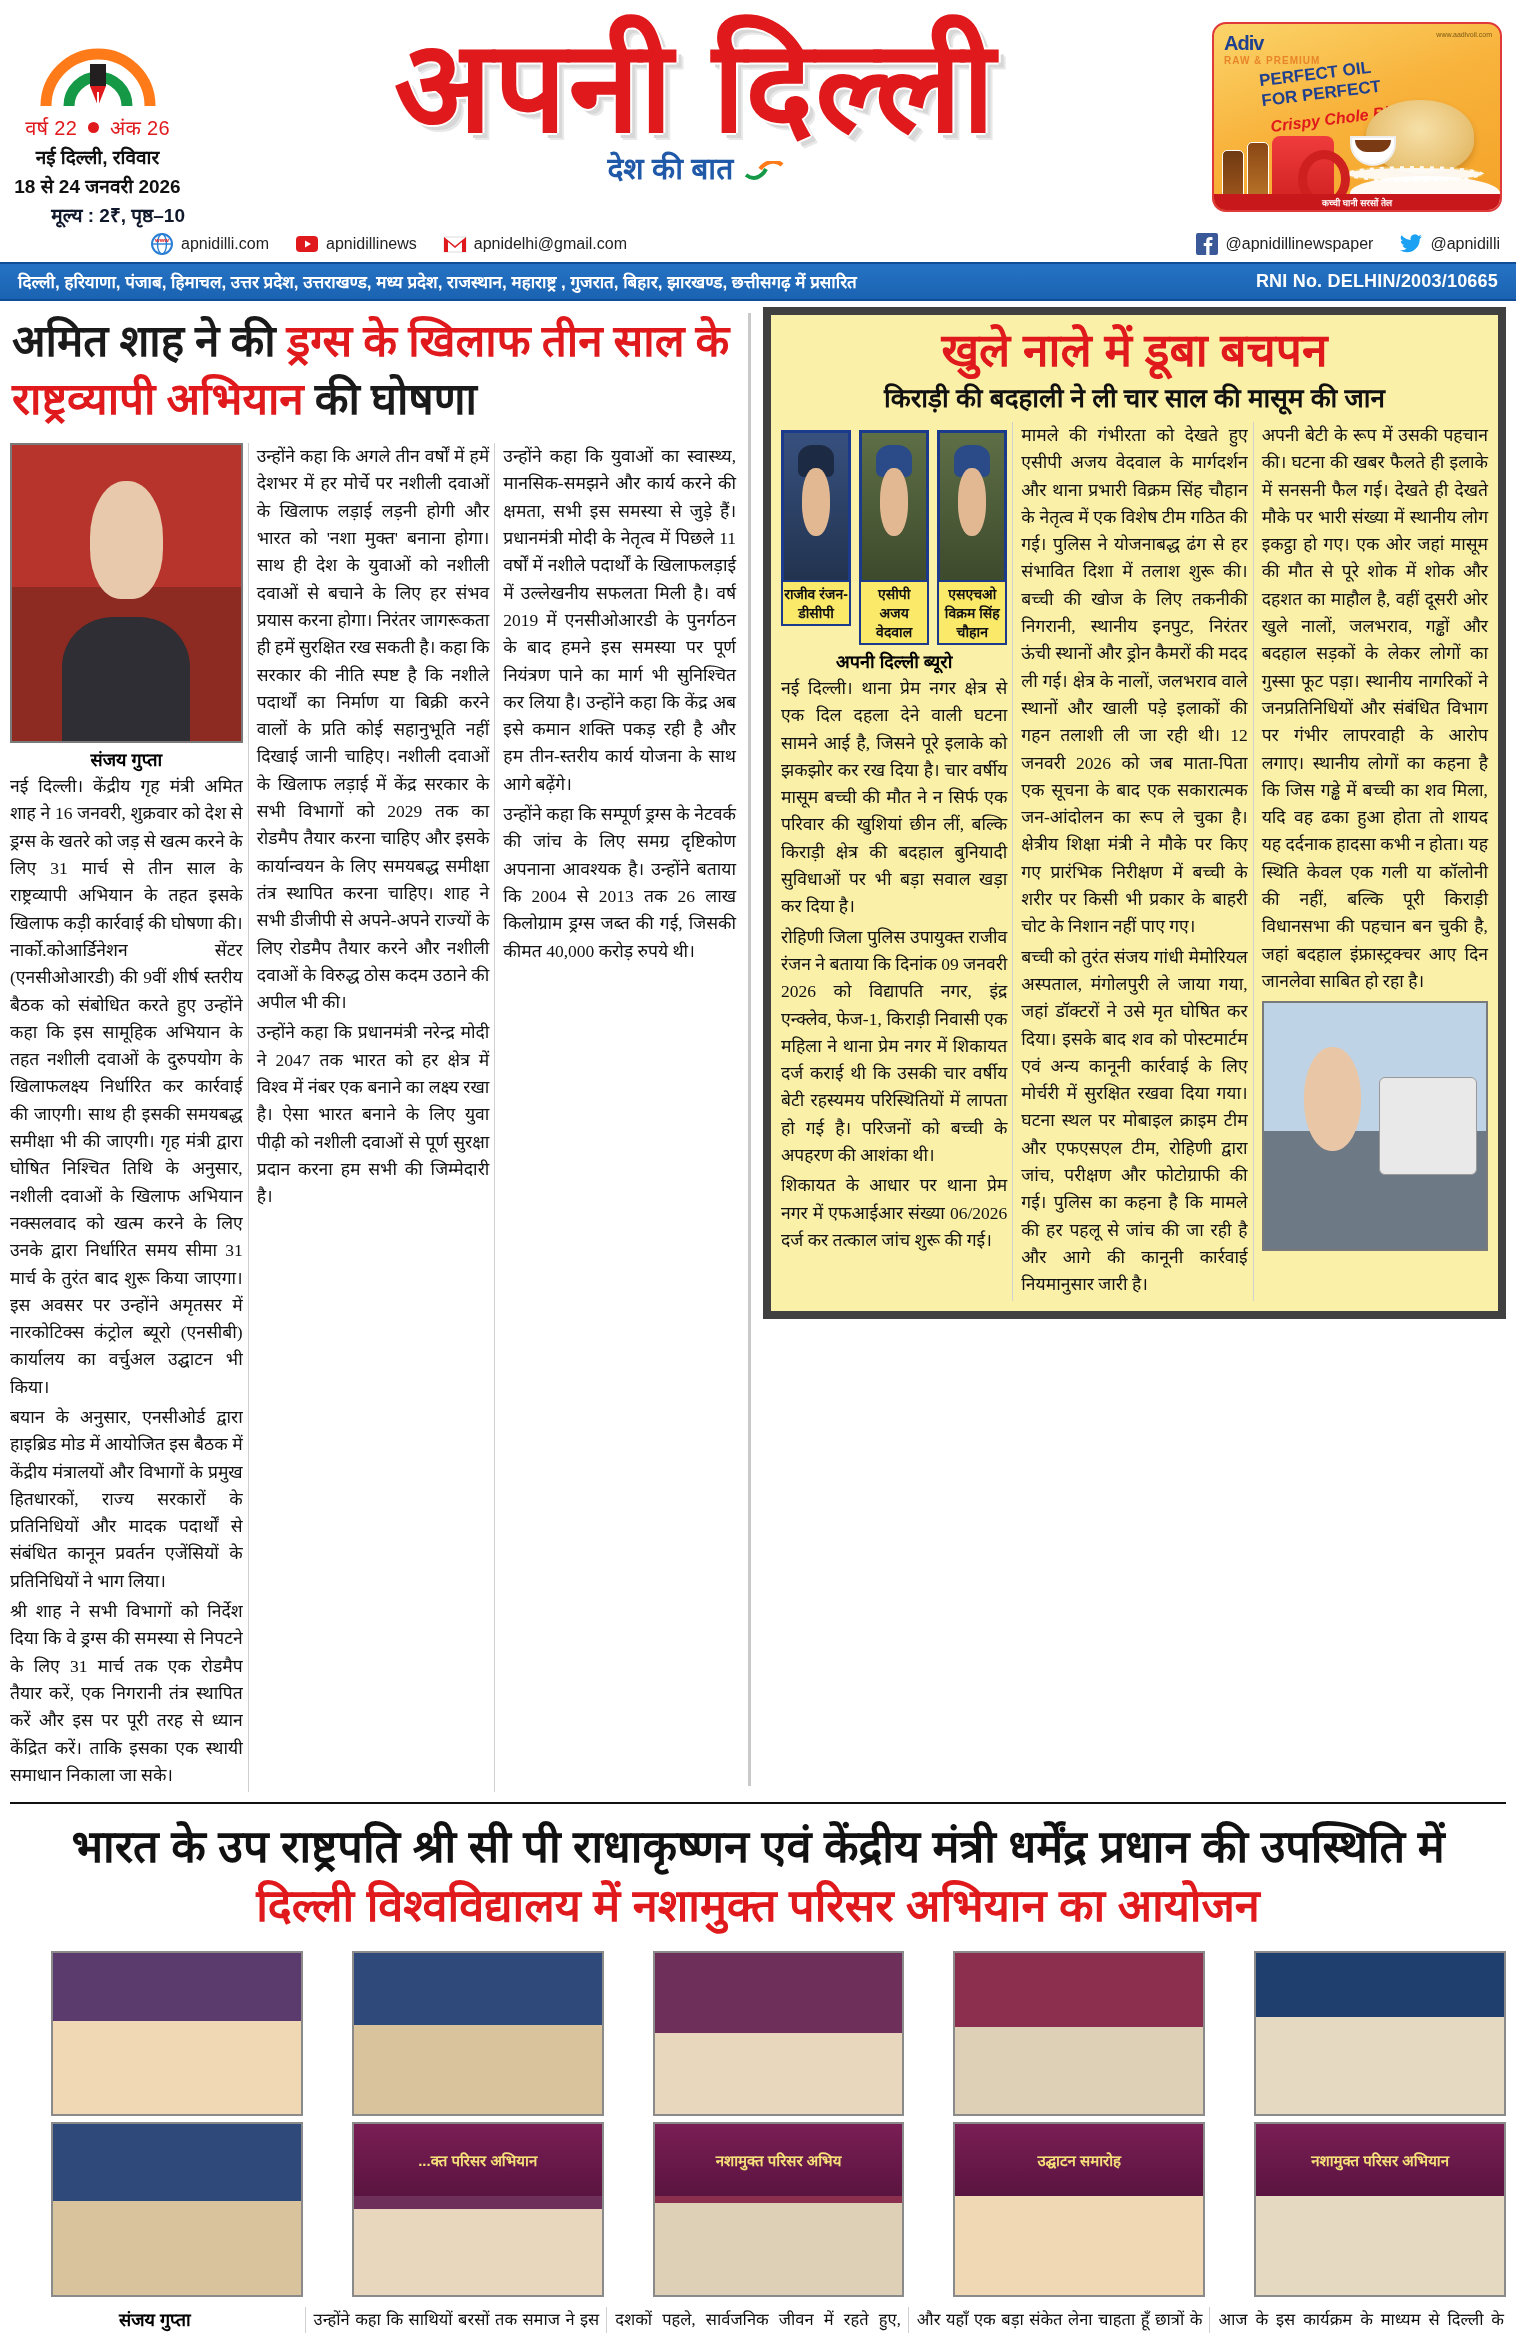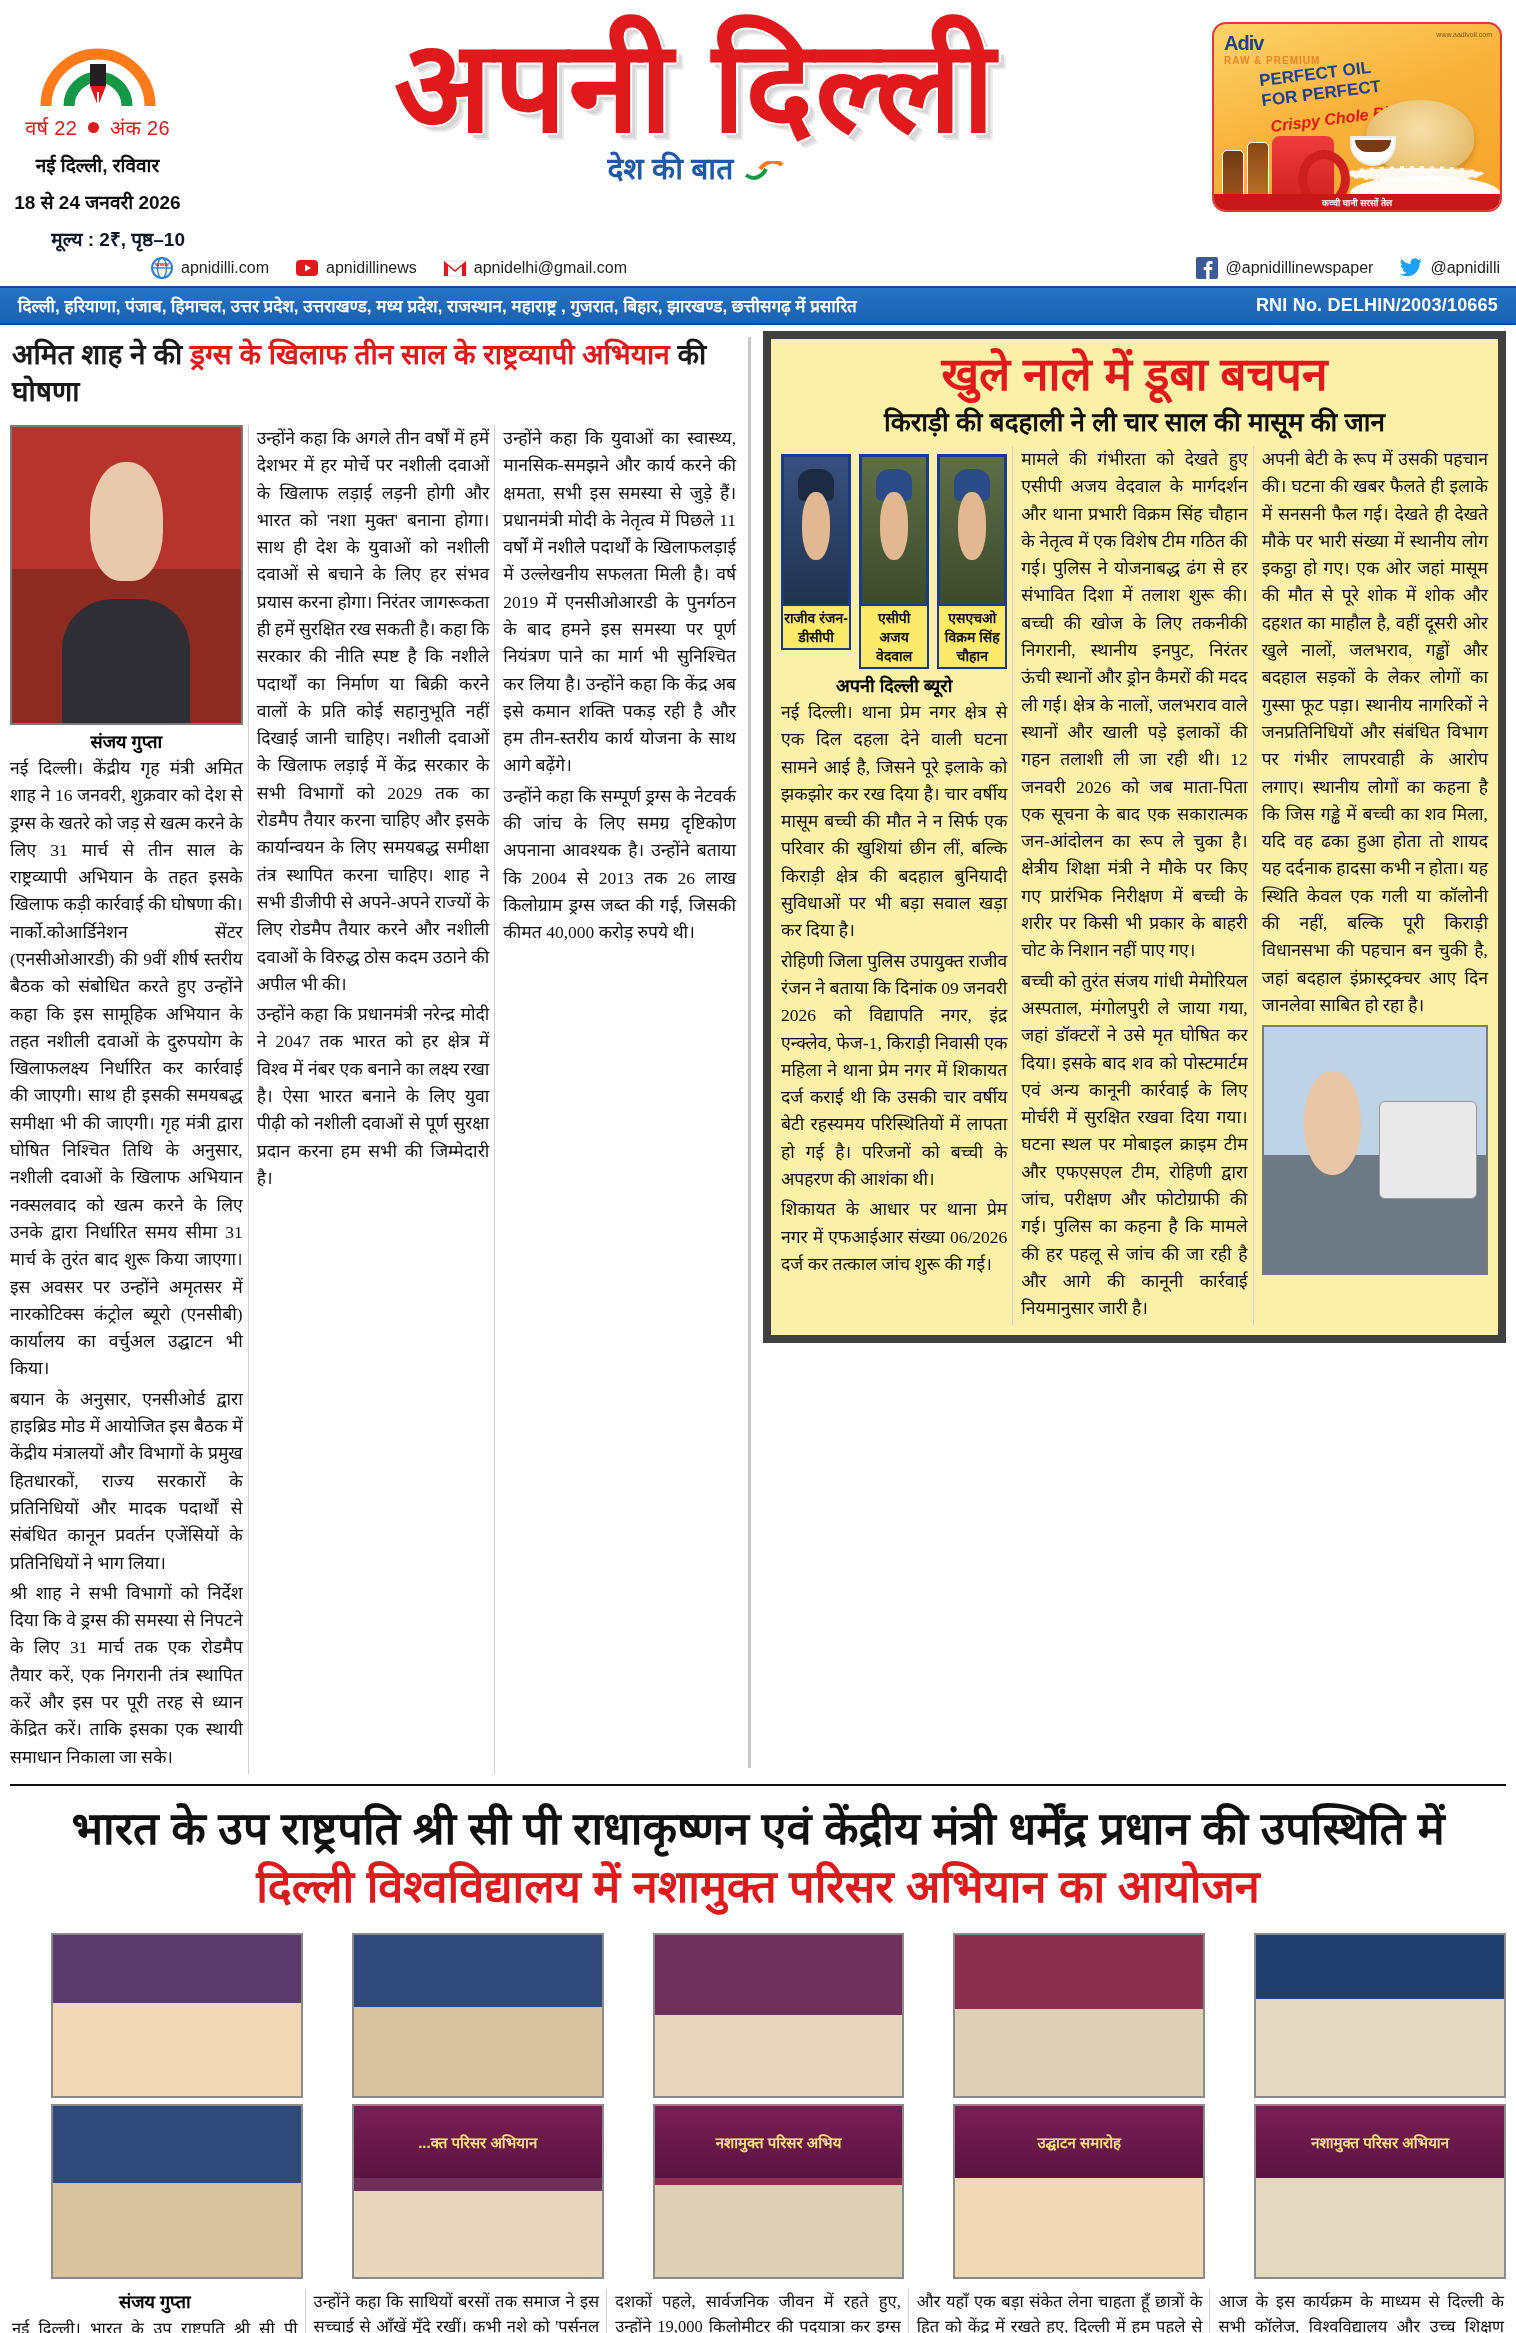--- a/index.html
+++ b/index.html
@@ -41,21 +41,21 @@
   }
   .issue-line .dot {
     display:inline-block; width:11px; height:11px; border-radius:50%;
     background:#e0191c; margin:0 5px; vertical-align: 2px;
   }
   .place-line, .date-line, .price-line {
     font-family: "Liberation Sans", sans-serif;
     font-weight: 700;
     font-size: 19px;
     color: #111;
-    margin-top: 11px;
+    margin-top: 3px;
     white-space: nowrap;
   }
   .price-line { color:#0f172a;text-align:right; }
 
   .title-block {
     flex: 1 1 auto;
     text-align: center;
     position: relative;
     padding-top: 8px;
   }
@@ -160,22 +160,22 @@
   }
   .rni { font-size:18px; letter-spacing:.2px; }
 
   
   .top-zone { display:flex; padding: 6px 10px 0 10px; gap:10px; }
   .story-left { width: 726px; flex:0 0 726px; }
   .vrule { width:3px; flex:0 0 3px; background:#c9c9c9; margin: 6px 2px; }
   .story-right { flex:1 1 auto; }
 
   .hl-left {
-    font-family:Liberation Sans, sans-serif;
-    font-weight:700; font-size:28px; line-height:1.32; color:#1a1a1a;
+    font-family:Liberation Serif, serif;
+    font-weight:700; font-size:44px; line-height:1.32; color:#1a1a1a;
     padding: 6px 2px 8px 2px;
   }
   .hl-left .red { color:#e0191c; }
 
   .yellow-box {
     background:#fbf0a8;
     border:8px solid #404040;
     padding: 8px 10px 10px;
   }
   .hl-right {

